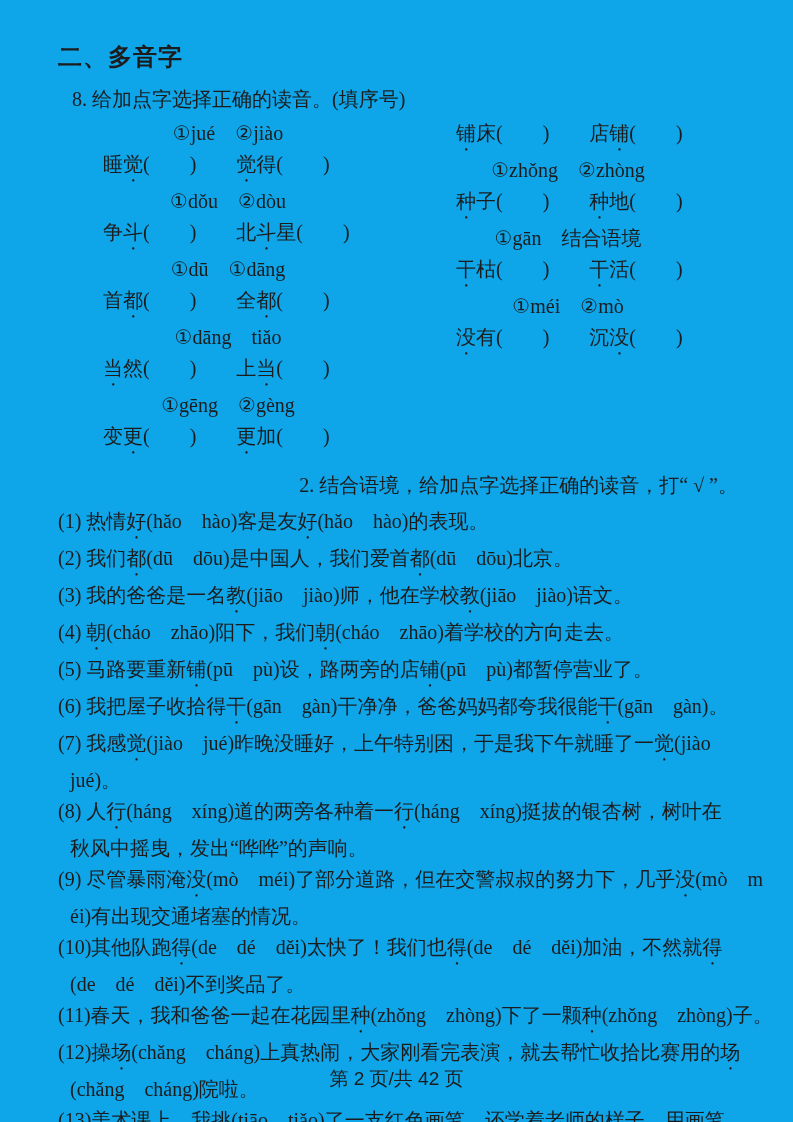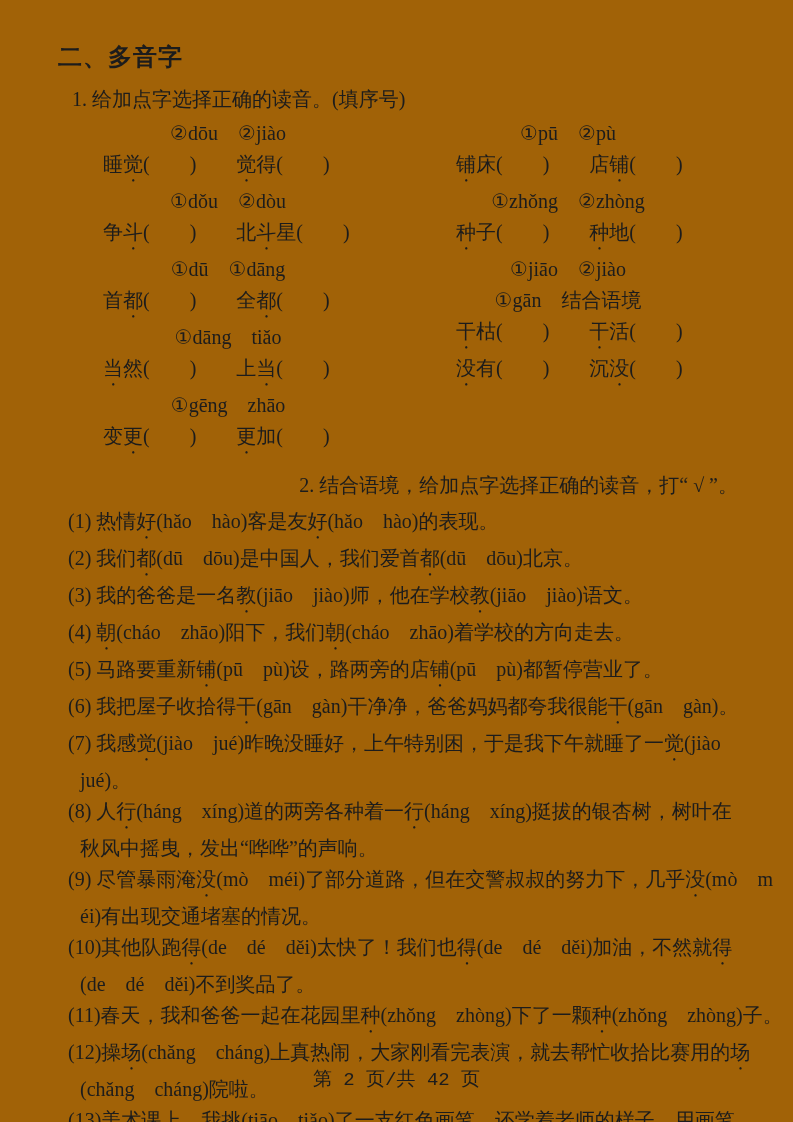--- a/index.html
+++ b/index.html
@@ -1,20 +1,20 @@
 <!DOCTYPE html>
 <html><head>
 <meta charset="utf-8">
 <style>
   html,body{margin:0;padding:0;background:#e8e8e8;}
   .page{
     position:relative;
     width:793px;height:1122px;
     margin:0 auto;
-    background:#a16207;
+    background:#0ea5e9;
     color:#1c1c1c;
     font-family:"Liberation Serif","DejaVu Serif","DejaVu Sans",serif;
     box-sizing:border-box;
     padding:36px 55px 0 58px;
     overflow:hidden;
   }
   .title{
     font-family:"Liberation Sans","DejaVu Sans",sans-serif;
     font-weight:bold;
     font-size:24px;
@@ -42,67 +42,66 @@
     font-size:20px;
     white-space:pre;
     padding-left:45px;
   }
   .col-r .wrow{padding-left:58px;}
   .sentences{margin-top:6px;}
   .sentence{
     font-size:20px;
     line-height:31px;
     white-space:pre;
-    margin-left:10px;
+    margin-left:0;
     padding-left:12px;
     text-indent:-12px;
   }
   .dot{
     -webkit-text-emphasis:filled dot;
     -webkit-text-emphasis-position:under left;
     text-emphasis:filled dot;
     text-emphasis-position:under left;
   }
   .footer{
     position:absolute;
     left:0;right:0;bottom:30px;
     text-align:center;
     font-size:19px;
-    font-family:Liberation Mono, monospace;
+    font-family:Liberation Sans, sans-serif;
   }
 </style>
 </head>
 <body>
 
 <div class="page">
   <h1 class="title">二、多音字</h1>
 
-  <div class="instr">1. 给加点字选择正确的读音。(填序号)</div>
+  <div class="instr">8. 给加点字选择正确的读音。(填序号)</div>
 
   <div class="ex1">
     <div class="col">
-        <div class="prow">②dōu　②jiào</div>
+        <div class="prow">①jué　②jiào</div>
         <div class="wrow">睡<span class="dot">觉</span>(　　)　　<span class="dot">觉</span>得(　　)</div>
         <div class="prow">①dǒu　②dòu</div>
         <div class="wrow">争<span class="dot">斗</span>(　　)　　北<span class="dot">斗</span>星(　　)</div>
         <div class="prow">①dū　①dāng</div>
         <div class="wrow">首<span class="dot">都</span>(　　)　　全<span class="dot">都</span>(　　)</div>
         <div class="prow">①dāng　tiǎo</div>
         <div class="wrow"><span class="dot">当</span>然(　　)　　上<span class="dot">当</span>(　　)</div>
-        <div class="prow">①gēng　zhāo</div>
+        <div class="prow">①gēng　②gèng</div>
         <div class="wrow">变<span class="dot">更</span>(　　)　　<span class="dot">更</span>加(　　)</div>
       </div>
     <div class="col col-r">
-        <div class="prow">①pū　②pù</div>
         <div class="wrow"><span class="dot">铺</span>床(　　)　　店<span class="dot">铺</span>(　　)</div>
         <div class="prow">①zhǒng　②zhòng</div>
         <div class="wrow"><span class="dot">种</span>子(　　)　　<span class="dot">种</span>地(　　)</div>
-        <div class="prow">①jiāo　②jiào</div>
         <div class="prow">①gān　结合语境</div>
         <div class="wrow"><span class="dot">干</span>枯(　　)　　<span class="dot">干</span>活(　　)</div>
+        <div class="prow">①méi　②mò</div>
         <div class="wrow"><span class="dot">没</span>有(　　)　　沉<span class="dot">没</span>(　　)</div>
       </div>
   </div>
 
   <div class="instr instr2">2. 结合语境，给加点字选择正确的读音，打“ √ ”。</div>
 
   <div class="sentences">
       <div class="sentence">(1) 热情<span class="dot">好</span>(hǎo　hào)客是友<span class="dot">好</span>(hǎo　hào)的表现。</div>
       <div class="sentence">(2) 我们<span class="dot">都</span>(dū　dōu)是中国人，我们爱首<span class="dot">都</span>(dū　dōu)北京。</div>
       <div class="sentence">(3) 我的爸爸是一名<span class="dot">教</span>(jiāo　jiào)师，他在学校<span class="dot">教</span>(jiāo　jiào)语文。</div>

